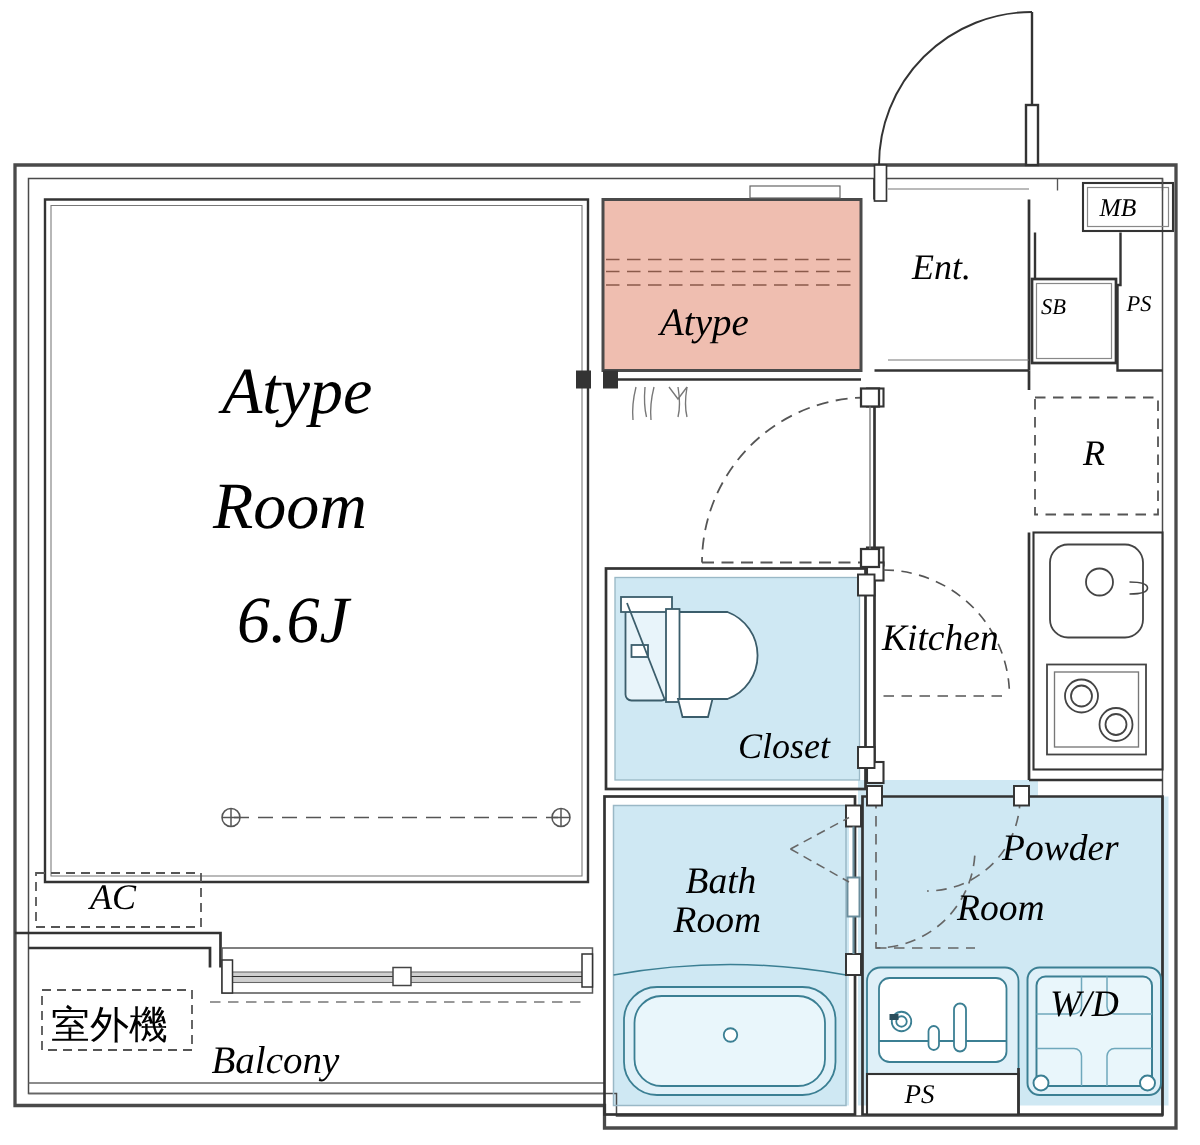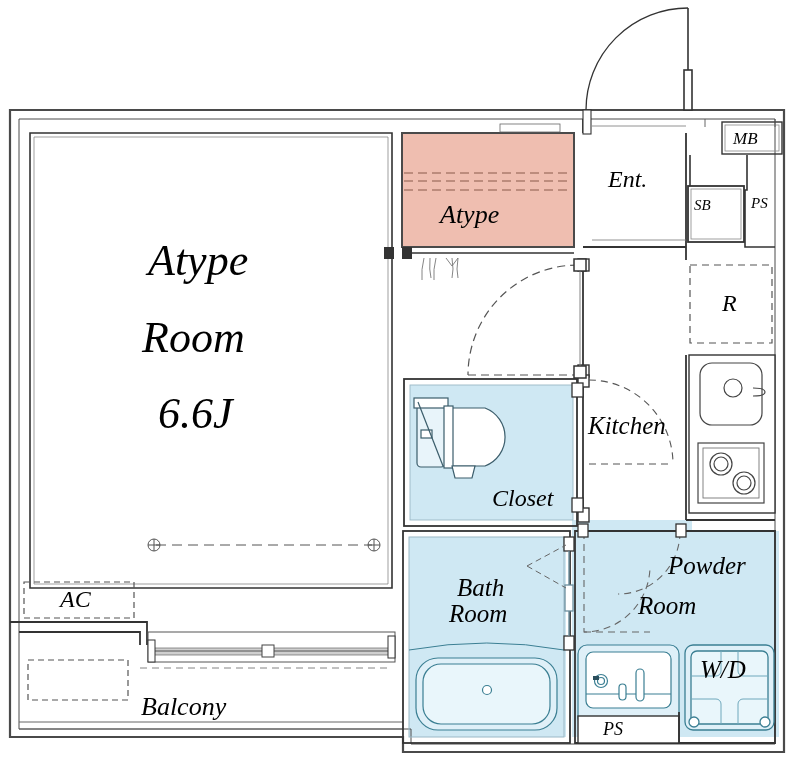--- a/index.html
+++ b/index.html
@@ -318,15 +318,16 @@
 <div class="lbl" style="left:457px;top:558px;font-size:25px;margin-top:16px;">Bath</div>
 <div class="lbl" style="left:449px;top:600px;font-size:25px;">Room</div>
 
 <div class="lbl" style="left:620px;top:552px;font-size:25px;margin-left:48px;">Powder</div>
 <div class="lbl" style="left:638px;top:592px;font-size:25px;">Room</div>
 
 <div class="lbl" style="left:700px;top:656px;font-size:25px;">W/D</div>
 <div class="lbl" style="left:603px;top:719px;font-size:18px;">PS</div>
 
 <div class="lbl" style="left:60px;top:586px;font-size:24px;">AC</div>
+<div class="lbl jp" style="left:34px;top:666px;font-size:26px;">室外機</div>
 <div class="lbl" style="left:141px;top:692px;font-size:26px;">Balcony</div>
 
 </div>
 
 </body></html>

